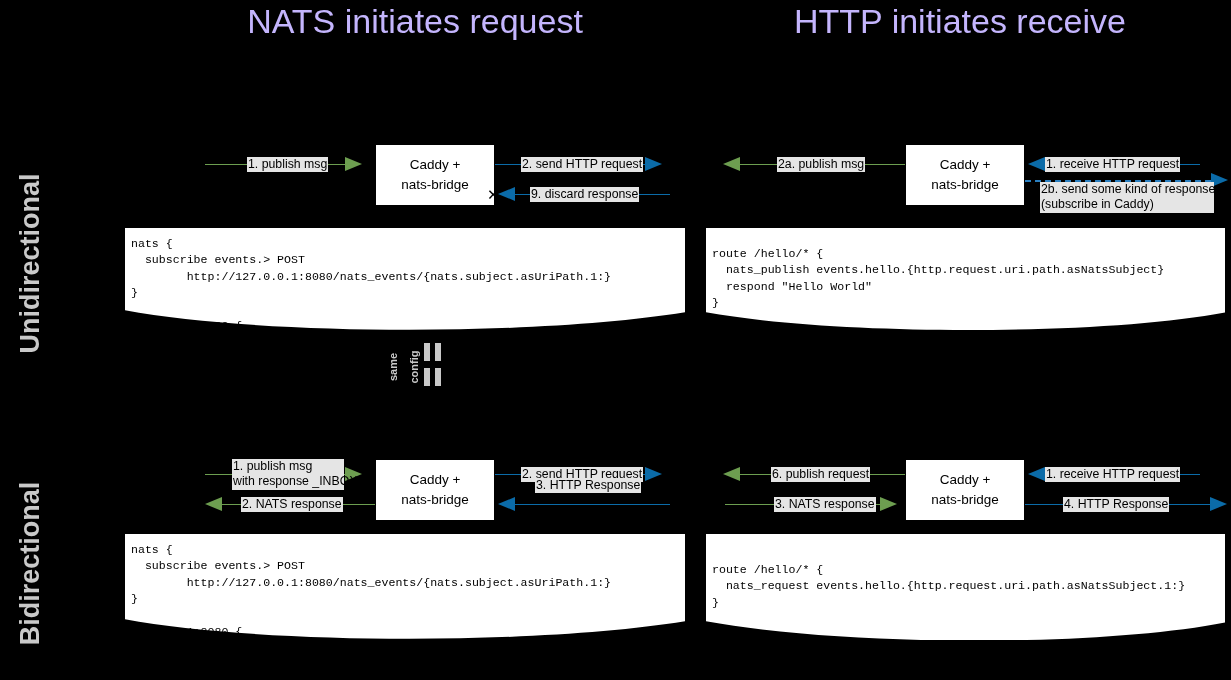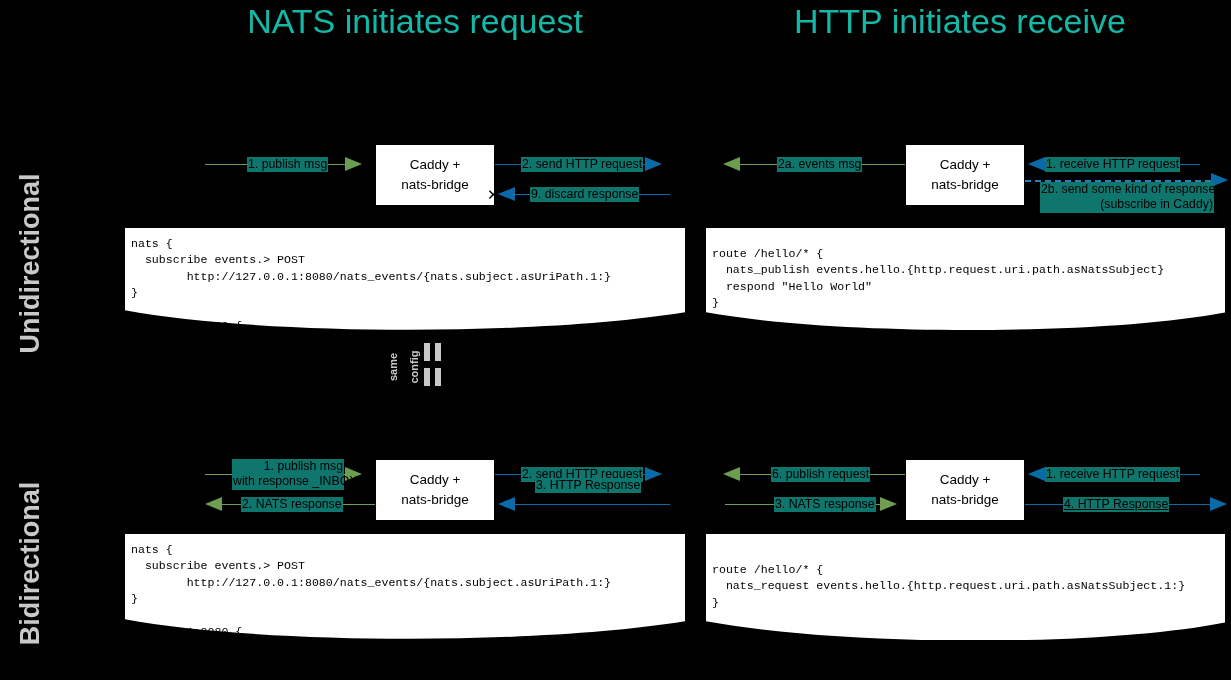--- a/index.html
+++ b/index.html
@@ -13,21 +13,21 @@
     position: relative;
     overflow: hidden;
     font-family: "Liberation Sans", sans-serif;
   }
 
   
   .col-title {
     position: absolute;
     top: 2px;
     font-size: 34px;
-    color: #14b8a6;
+    color: #c4b5fd;
     font-family: "Liberation Sans", sans-serif;
     text-align: center;
     white-space: nowrap;
     letter-spacing: 0px;
   }
   #title-nats { left: 120px; width: 590px; }
   #title-http { left: 700px; width: 520px; }
 
   
   .row-label {
@@ -100,27 +100,27 @@
   }
   .arrow.left.blue {
     border-top: 7px solid transparent;
     border-bottom: 7px solid transparent;
     border-right: 17px solid #0b6ba8;
   }
 
   
   .edge-label {
     position: absolute;
-    background: #0f766e;
+    background: #e5e5e5;
     color: #000000;
     font-size: 12.3px;
     line-height: 1.25;
     padding: 0px 1px;
     white-space: nowrap;
-    text-align: right;
+    text-align: left;
     z-index: 5;
     font-family: "Liberation Sans", sans-serif;
   }
   .edge-label.two-line { line-height: 1.25; }
 
   
   .x-mark {
     position: absolute;
     color: #000000;
     font-size: 15px;
@@ -211,21 +211,21 @@
 127.0.0.1:8080 {
   reverse_proxy /nats_events/ https://caddy-nats-ex.requestcatcher.com
 }</pre>
   <svg class="wave" viewBox="0 0 566 22" preserveAspectRatio="none">
     <path d="M0,0 C140,26 420,26 566,2 L566,22 L0,22 Z" fill="#000000"></path>
   </svg>
 </div>
 
 <div class="line green" style="left:740px; top:164px; width:165px;"></div>
 <div class="arrow left green" style="left:723px; top:157px;"></div>
-<div class="edge-label" style="left:777px; top:157px;">2a. events msg</div>
+<div class="edge-label" style="left:777px; top:157px;">2a. publish msg</div>
 
 <div class="caddy-box" style="left:905px; top:144px; width:120px; height:62px;">
   <div>Caddy +</div>
   <div>nats-bridge</div>
 </div>
 
 <div class="line blue" style="left:1045px; top:164px; width:155px;"></div>
 <div class="arrow left blue" style="left:1028px; top:157px;"></div>
 <div class="edge-label" style="left:1045px; top:157px;">1. receive HTTP request</div>
 
@@ -305,21 +305,21 @@
 <div class="line blue" style="left:1045px; top:474px; width:155px;"></div>
 <div class="arrow left blue" style="left:1028px; top:467px;"></div>
 <div class="edge-label" style="left:1045px; top:467px;">1. receive HTTP request</div>
 
 <div class="line green" style="left:725px; top:504px; width:155px;"></div>
 <div class="arrow right green" style="left:880px; top:497px;"></div>
 <div class="edge-label" style="left:774px; top:497px;">3. NATS response</div>
 
 <div class="line blue" style="left:1025px; top:504px; width:185px;"></div>
 <div class="arrow right blue" style="left:1210px; top:497px;"></div>
-<div class="edge-label" style="left:1063px; top:497px;text-decoration:underline;">4. HTTP Response</div>
+<div class="edge-label" style="left:1063px; top:497px;">4. HTTP Response</div>
 
 <div class="code-card" style="left:705px; top:533px; width:521px; height:108px;">
   <pre style="padding-top:28px;">route /hello/* {
   nats_request events.hello.{http.request.uri.path.asNatsSubject.1:}
 }</pre>
   <svg class="wave" viewBox="0 0 525 22" preserveAspectRatio="none">
     <path d="M0,2 C140,28 400,28 525,3 L525,22 L0,22 Z" fill="#000000"></path>
   </svg>
 </div>
 

